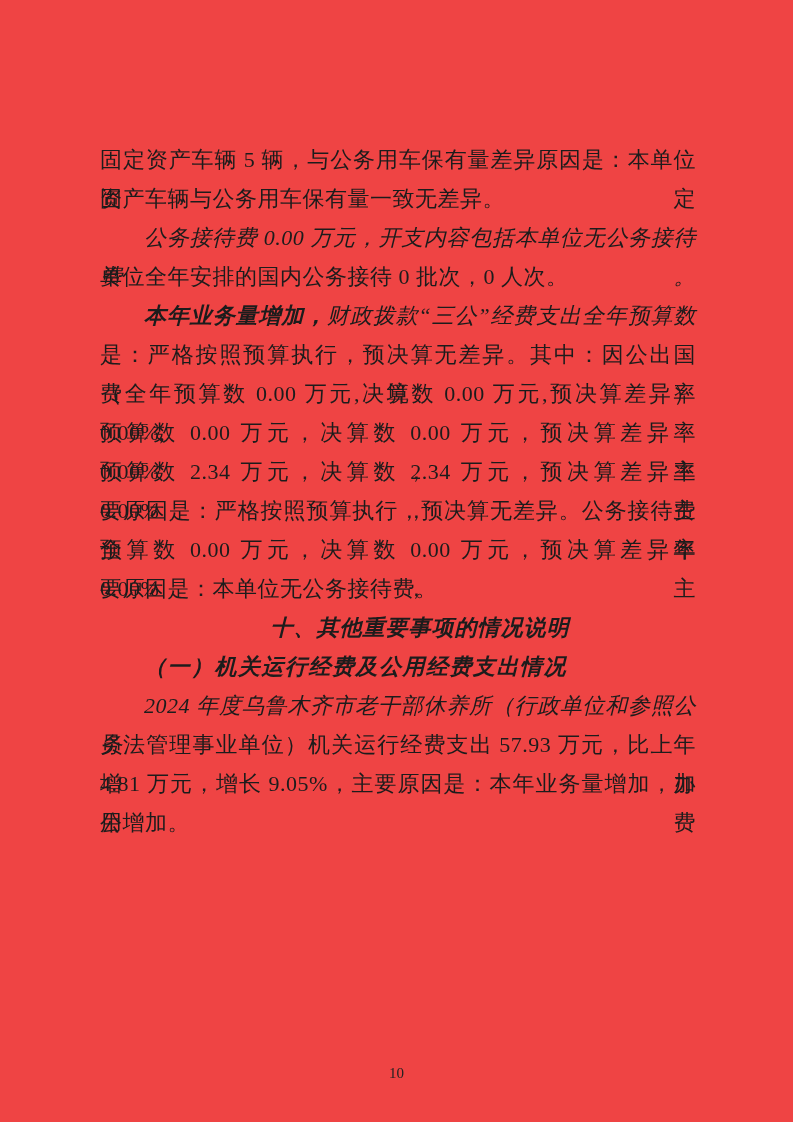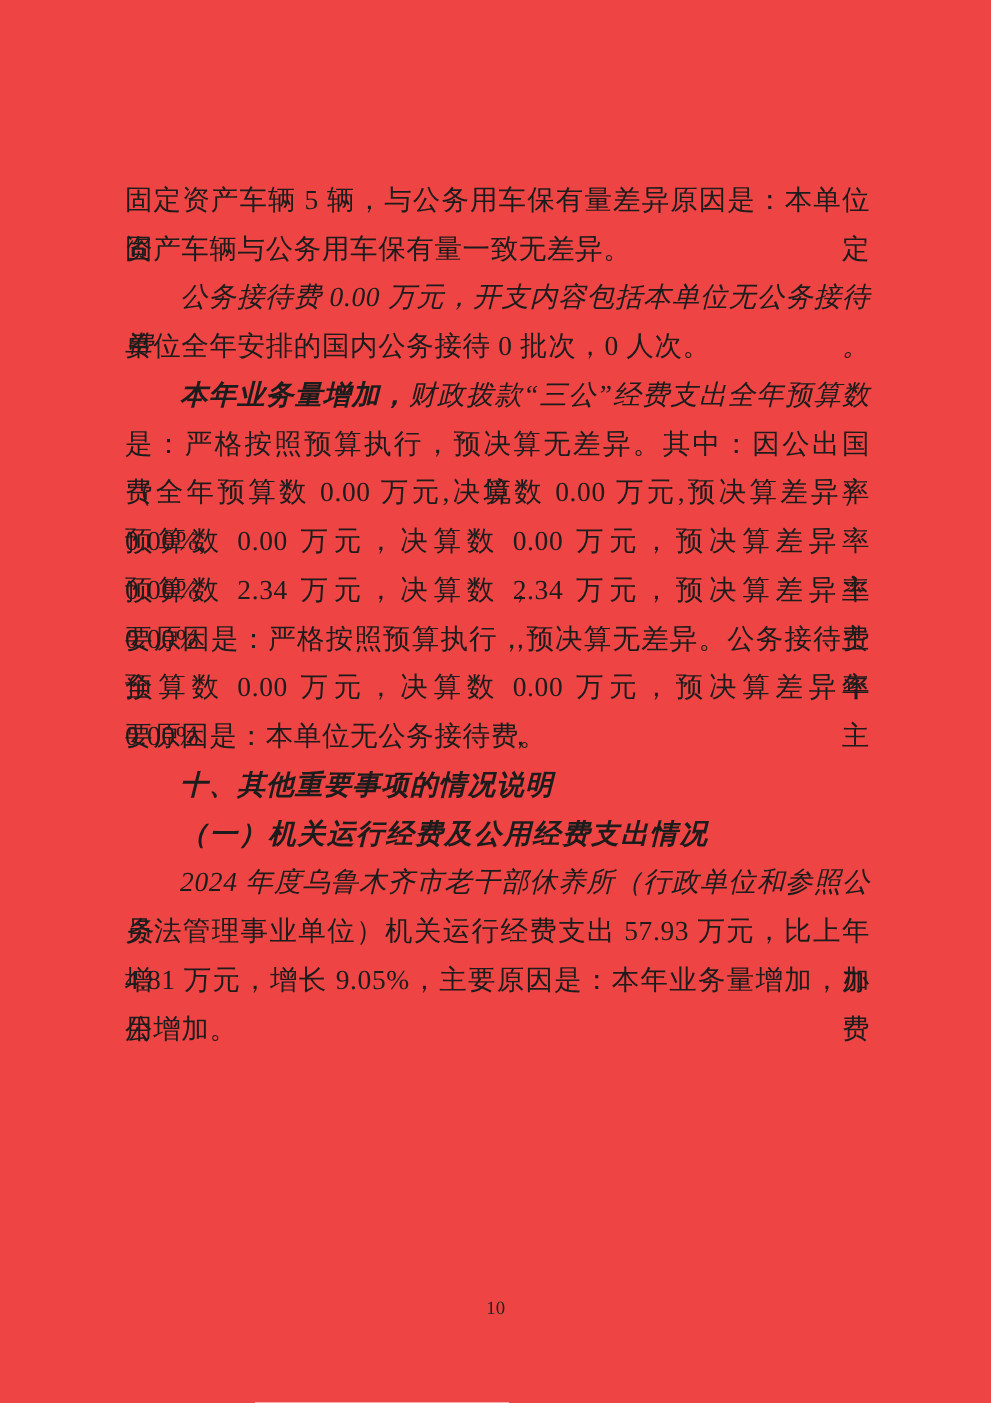--- a/index.html
+++ b/index.html
@@ -31,28 +31,29 @@
     white-space: normal;
     text-align: justify;
     text-align-last: justify;
   }
   .indent { text-indent: 44px; font-style: italic; }
   .bold { font-weight: bold; }
   .h1 {
     font-family: "Liberation Sans", "DejaVu Sans", sans-serif;
     font-weight: bold;
     letter-spacing: 1px;
+    text-align: center;
   }
   .h2 {
     font-weight: bold;
     letter-spacing: 1.5px;
   }
   .footer {
     position: absolute;
-    left: 0; top: 1038px;
+    left: 0; top: 1064px;
     width: 793px;
     text-align: center;
   }
   .page-number {
     font-size: 15px;
     color: #222222;
     font-family: "Liberation Serif", "DejaVu Serif", serif;
   }
 </style>
 </head>

